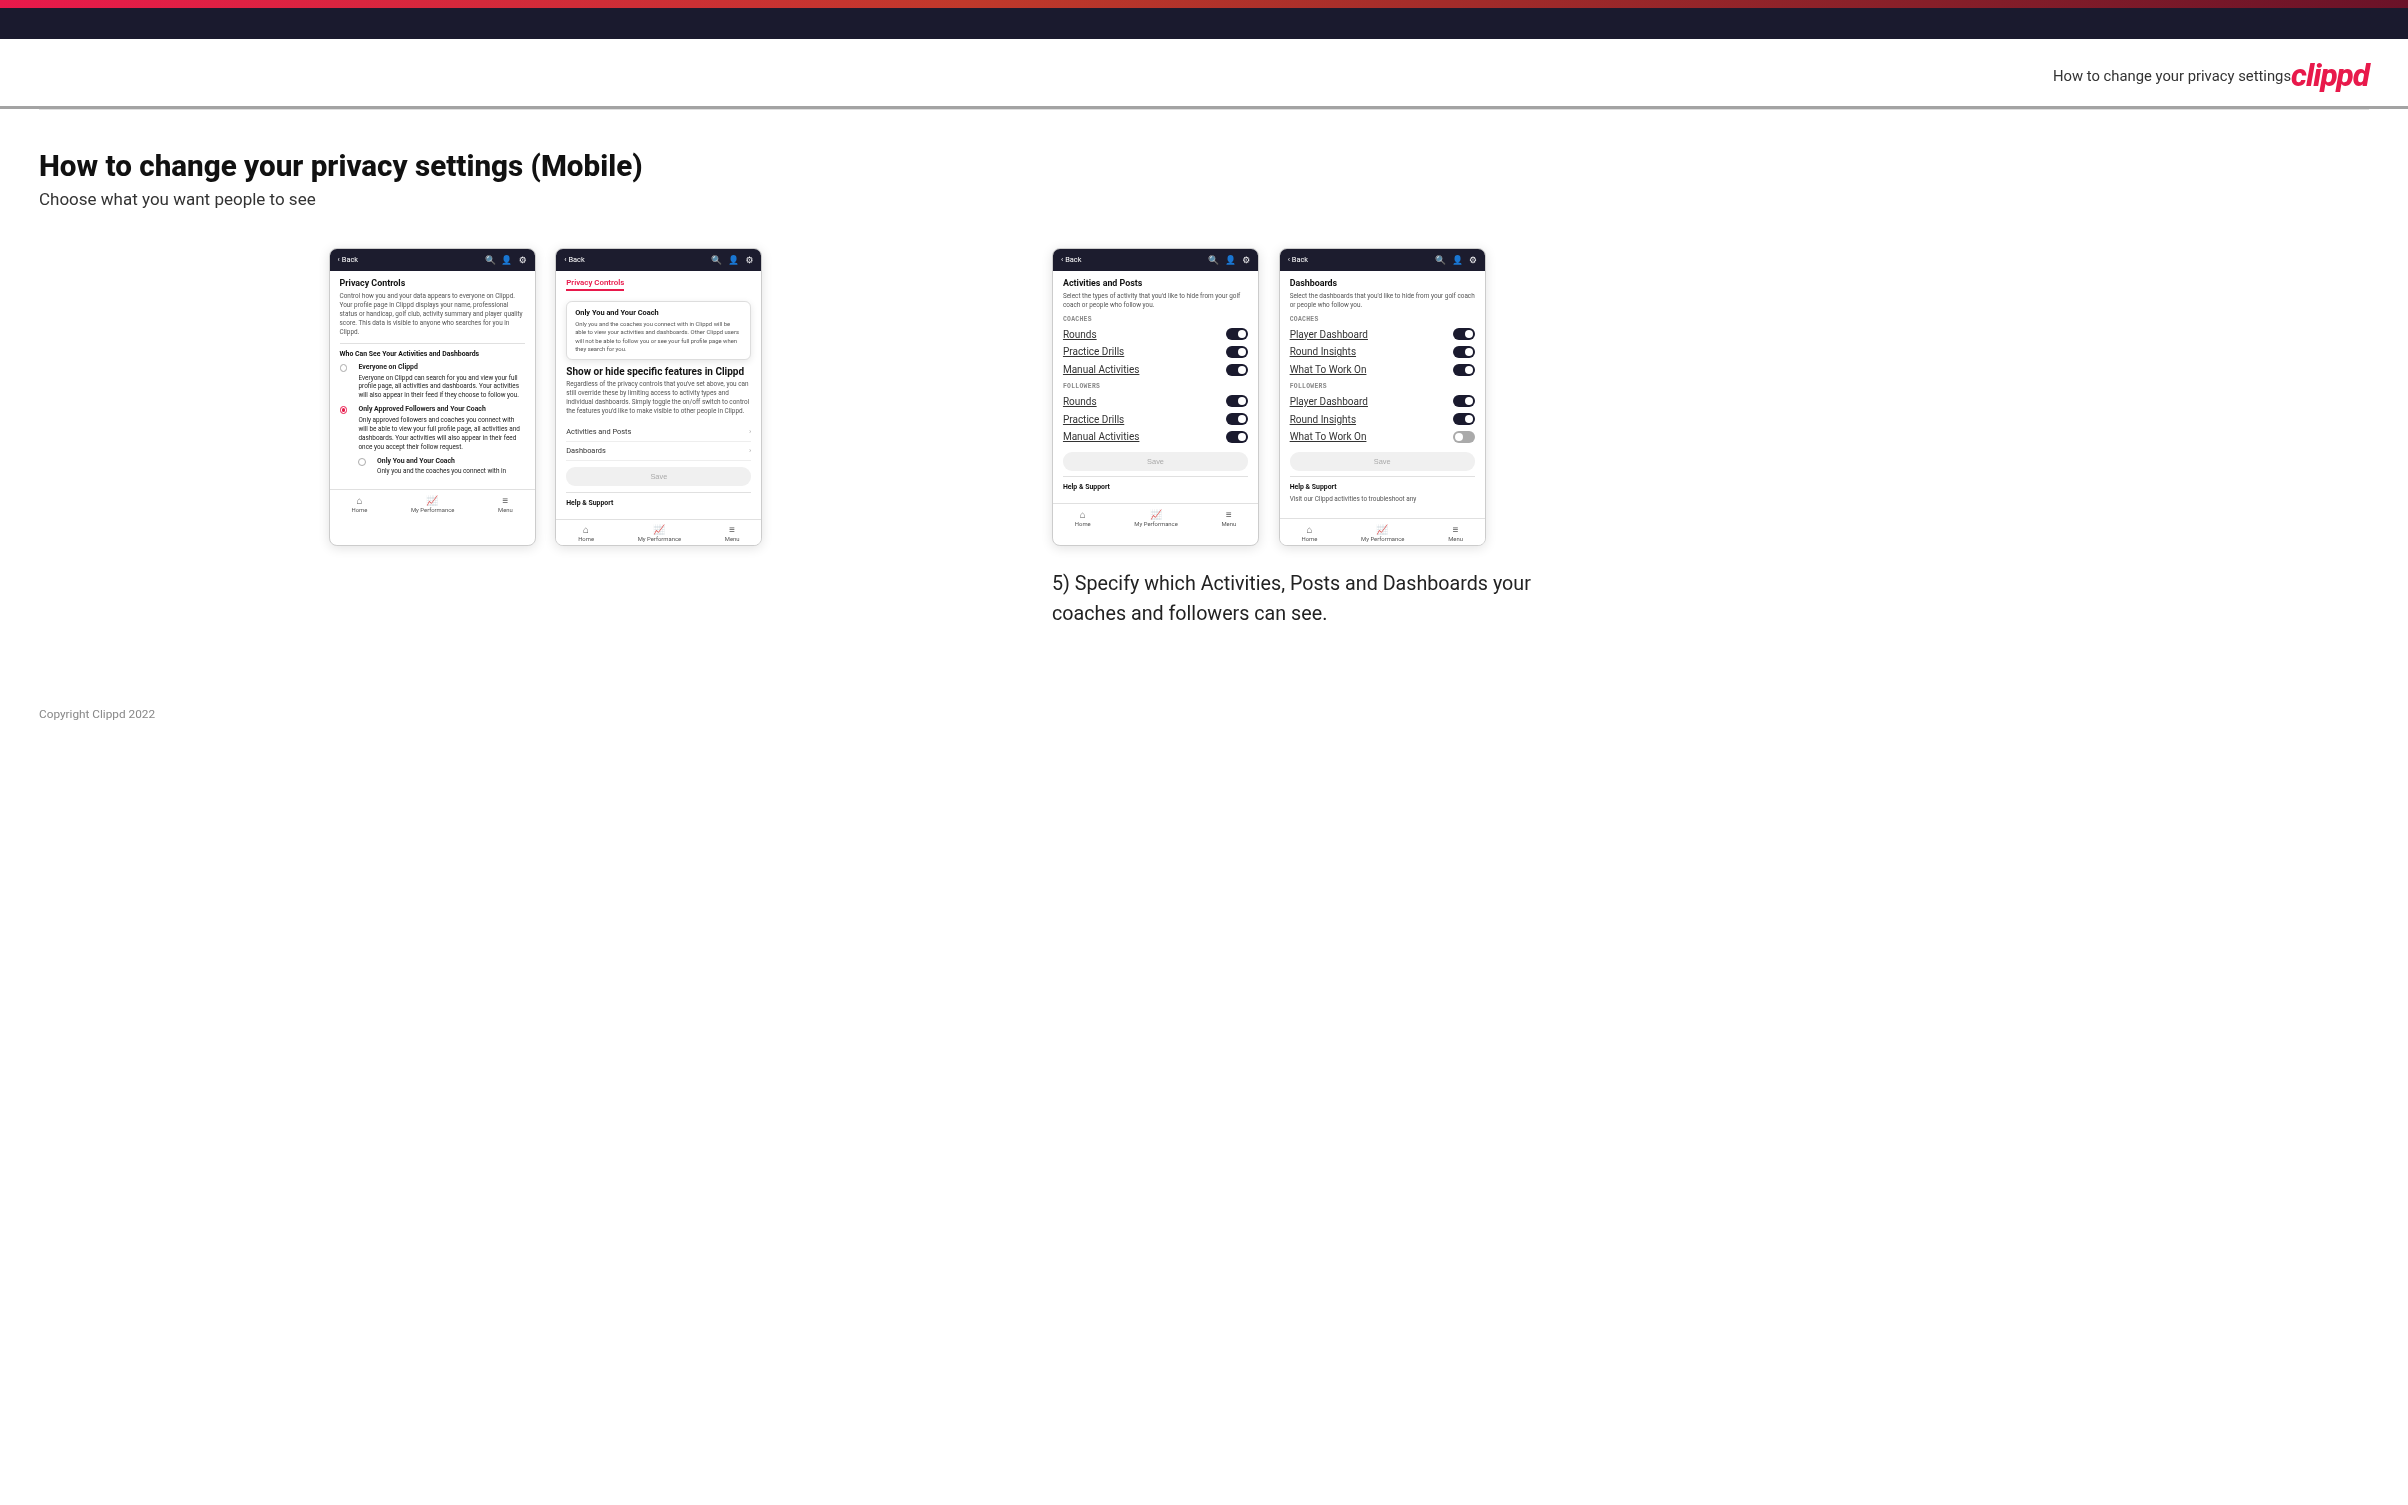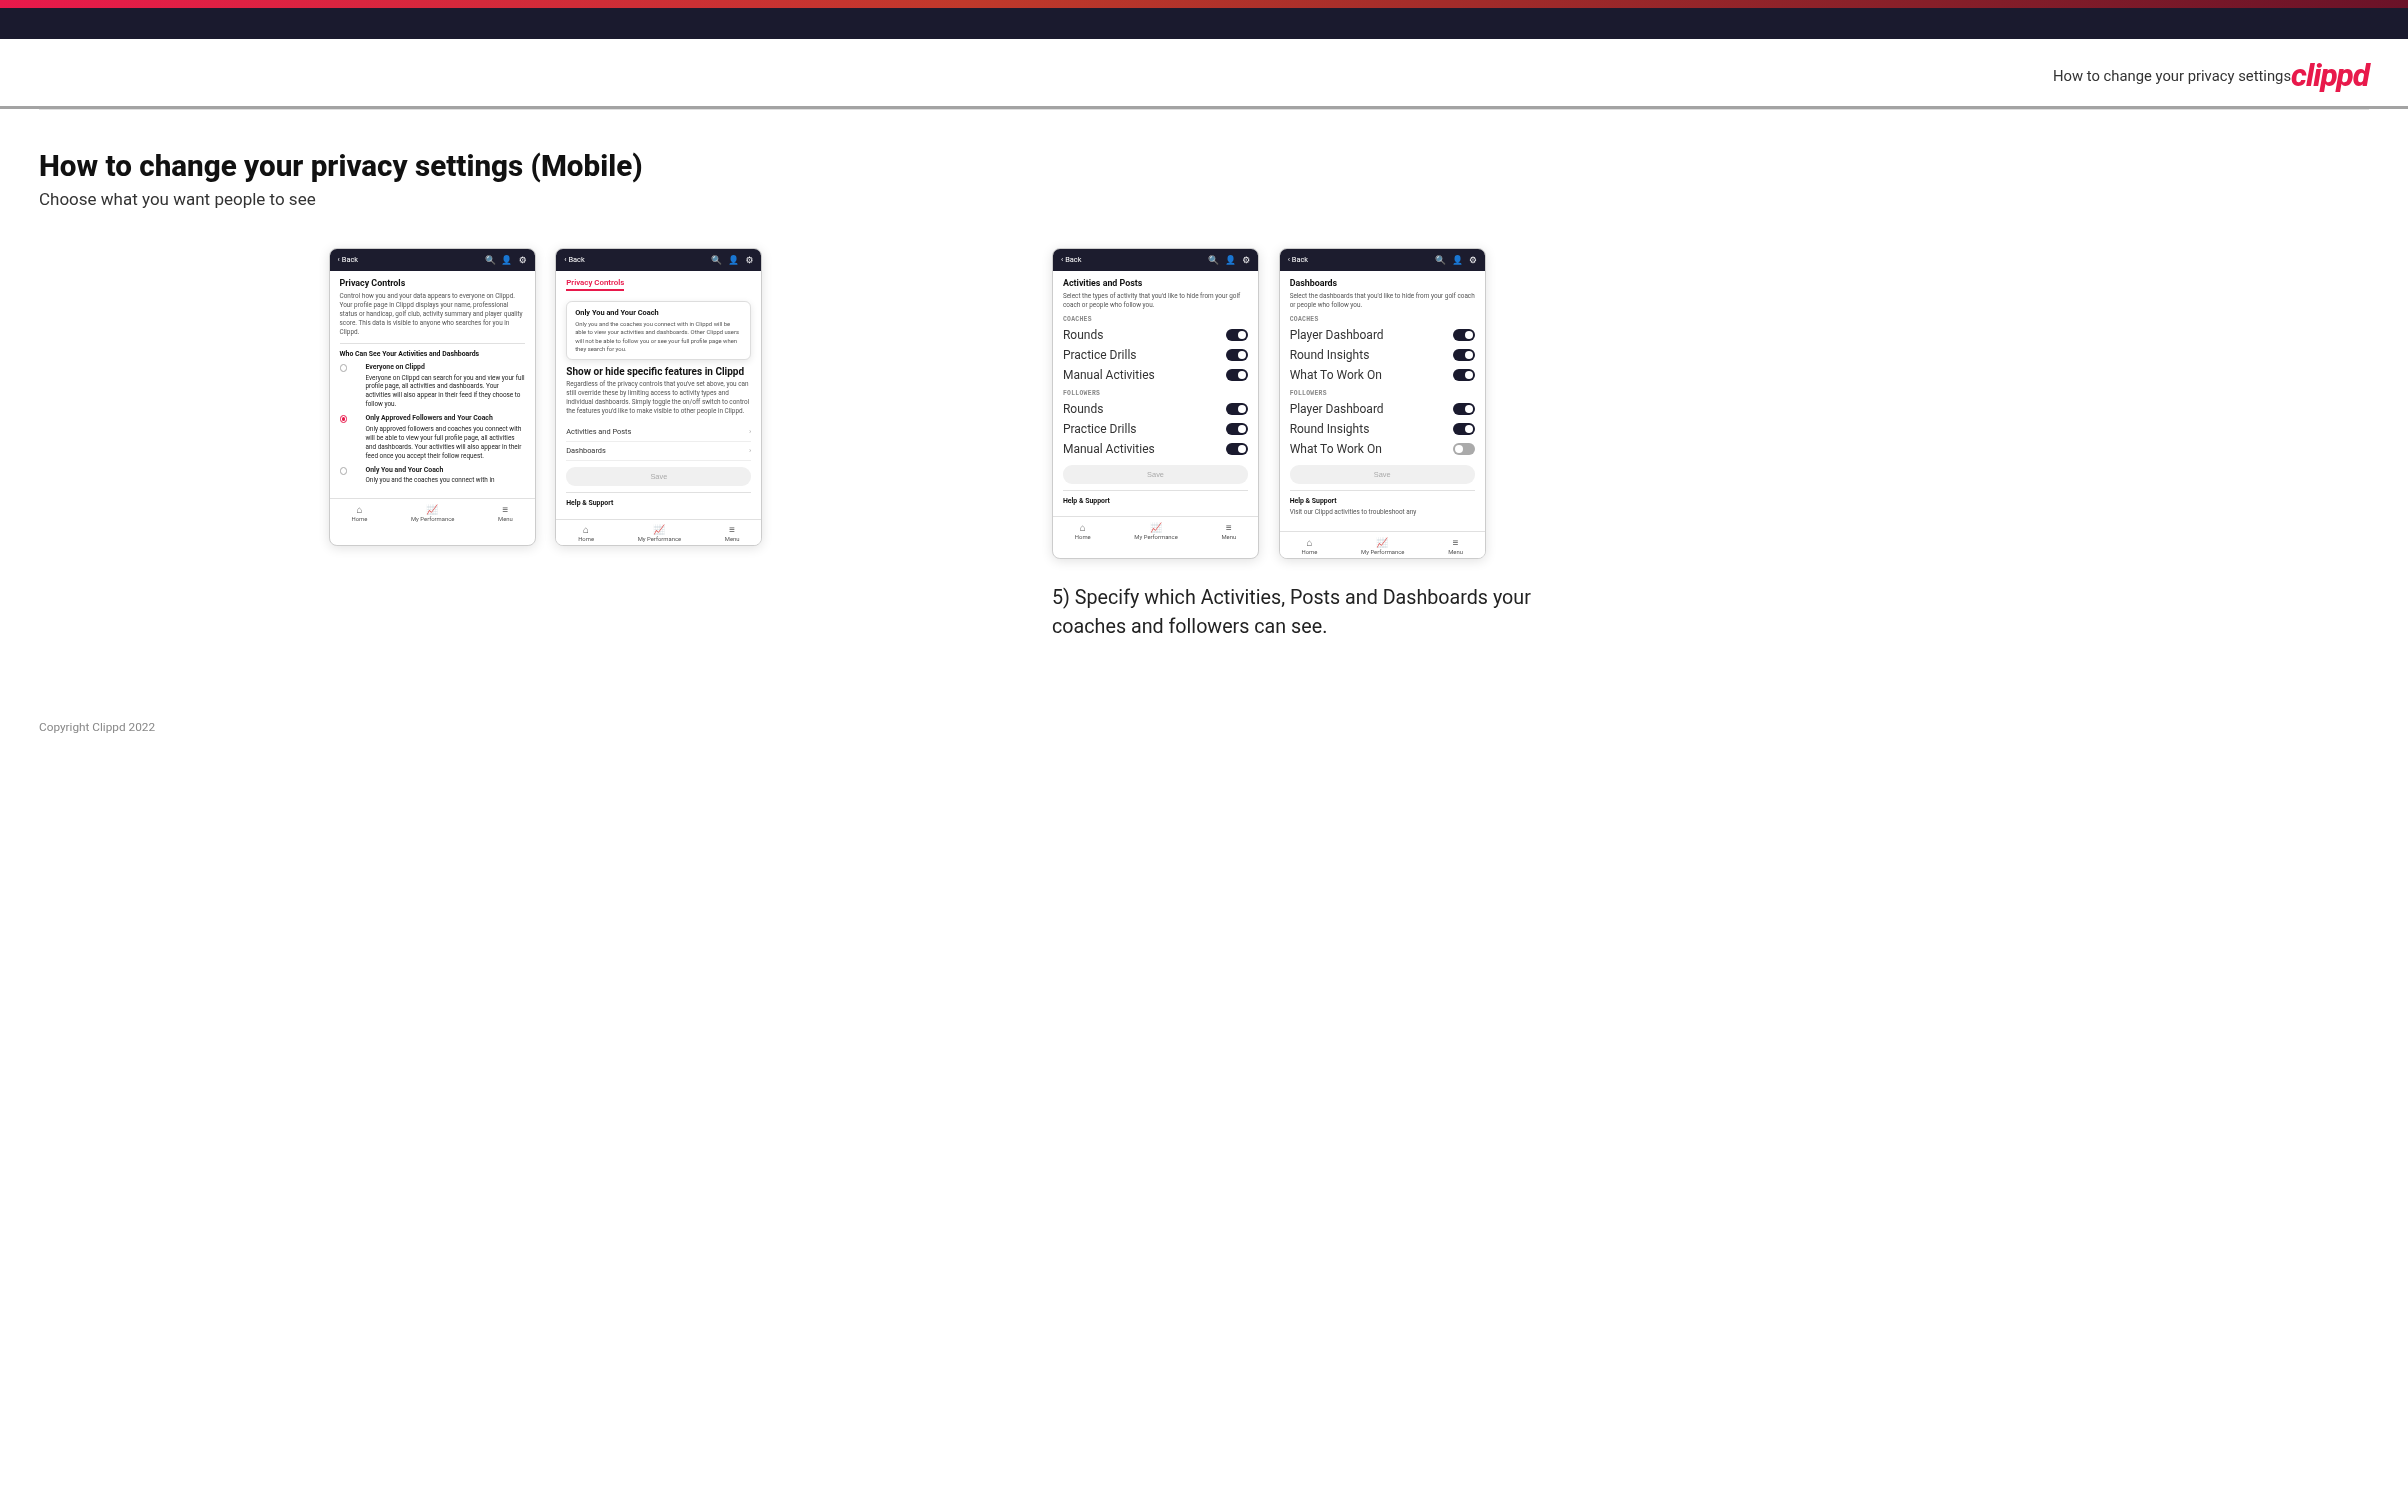--- a/index.html
+++ b/index.html
@@ -100,22 +100,23 @@
       margin-bottom: 5.9px;
     }
     .mob-divider {
       height: 1px;
       background: #e0e0e0;
       margin: 5.9px 0;
     }
     .mob-radio-item {
       display: flex;
       align-items: flex-start;
-      gap: 18px;
+      gap: 11px;
       margin-bottom: 4.9px;
+      justify-content: center;
     }
     .mob-radio {
       width: 7.9px;
       height: 7.9px;
       border-radius: 50%;
       border: 1.5px solid #aaa;
       margin-top: 1px;
       flex-shrink: 0;
       display: flex;
       align-items: center;
@@ -170,22 +171,23 @@
     }
 
     
     .mob-toggle-row {
       display: flex;
       align-items: center;
       justify-content: space-between;
       padding: 3px 0;
     }
     .mob-toggle-label {
-      font-size: 12px;
+      font-size: 10px;
       color: #333;
+      text-decoration: underline;
     }
     .mob-section-label {
       font-size: 6.4px;
       font-weight: 700;
       color: #888;
       margin: 4.9px 0 2px 0;
       text-transform: uppercase;
       letter-spacing: 0.3px;
       font-family: Liberation Mono, monospace;
     }

